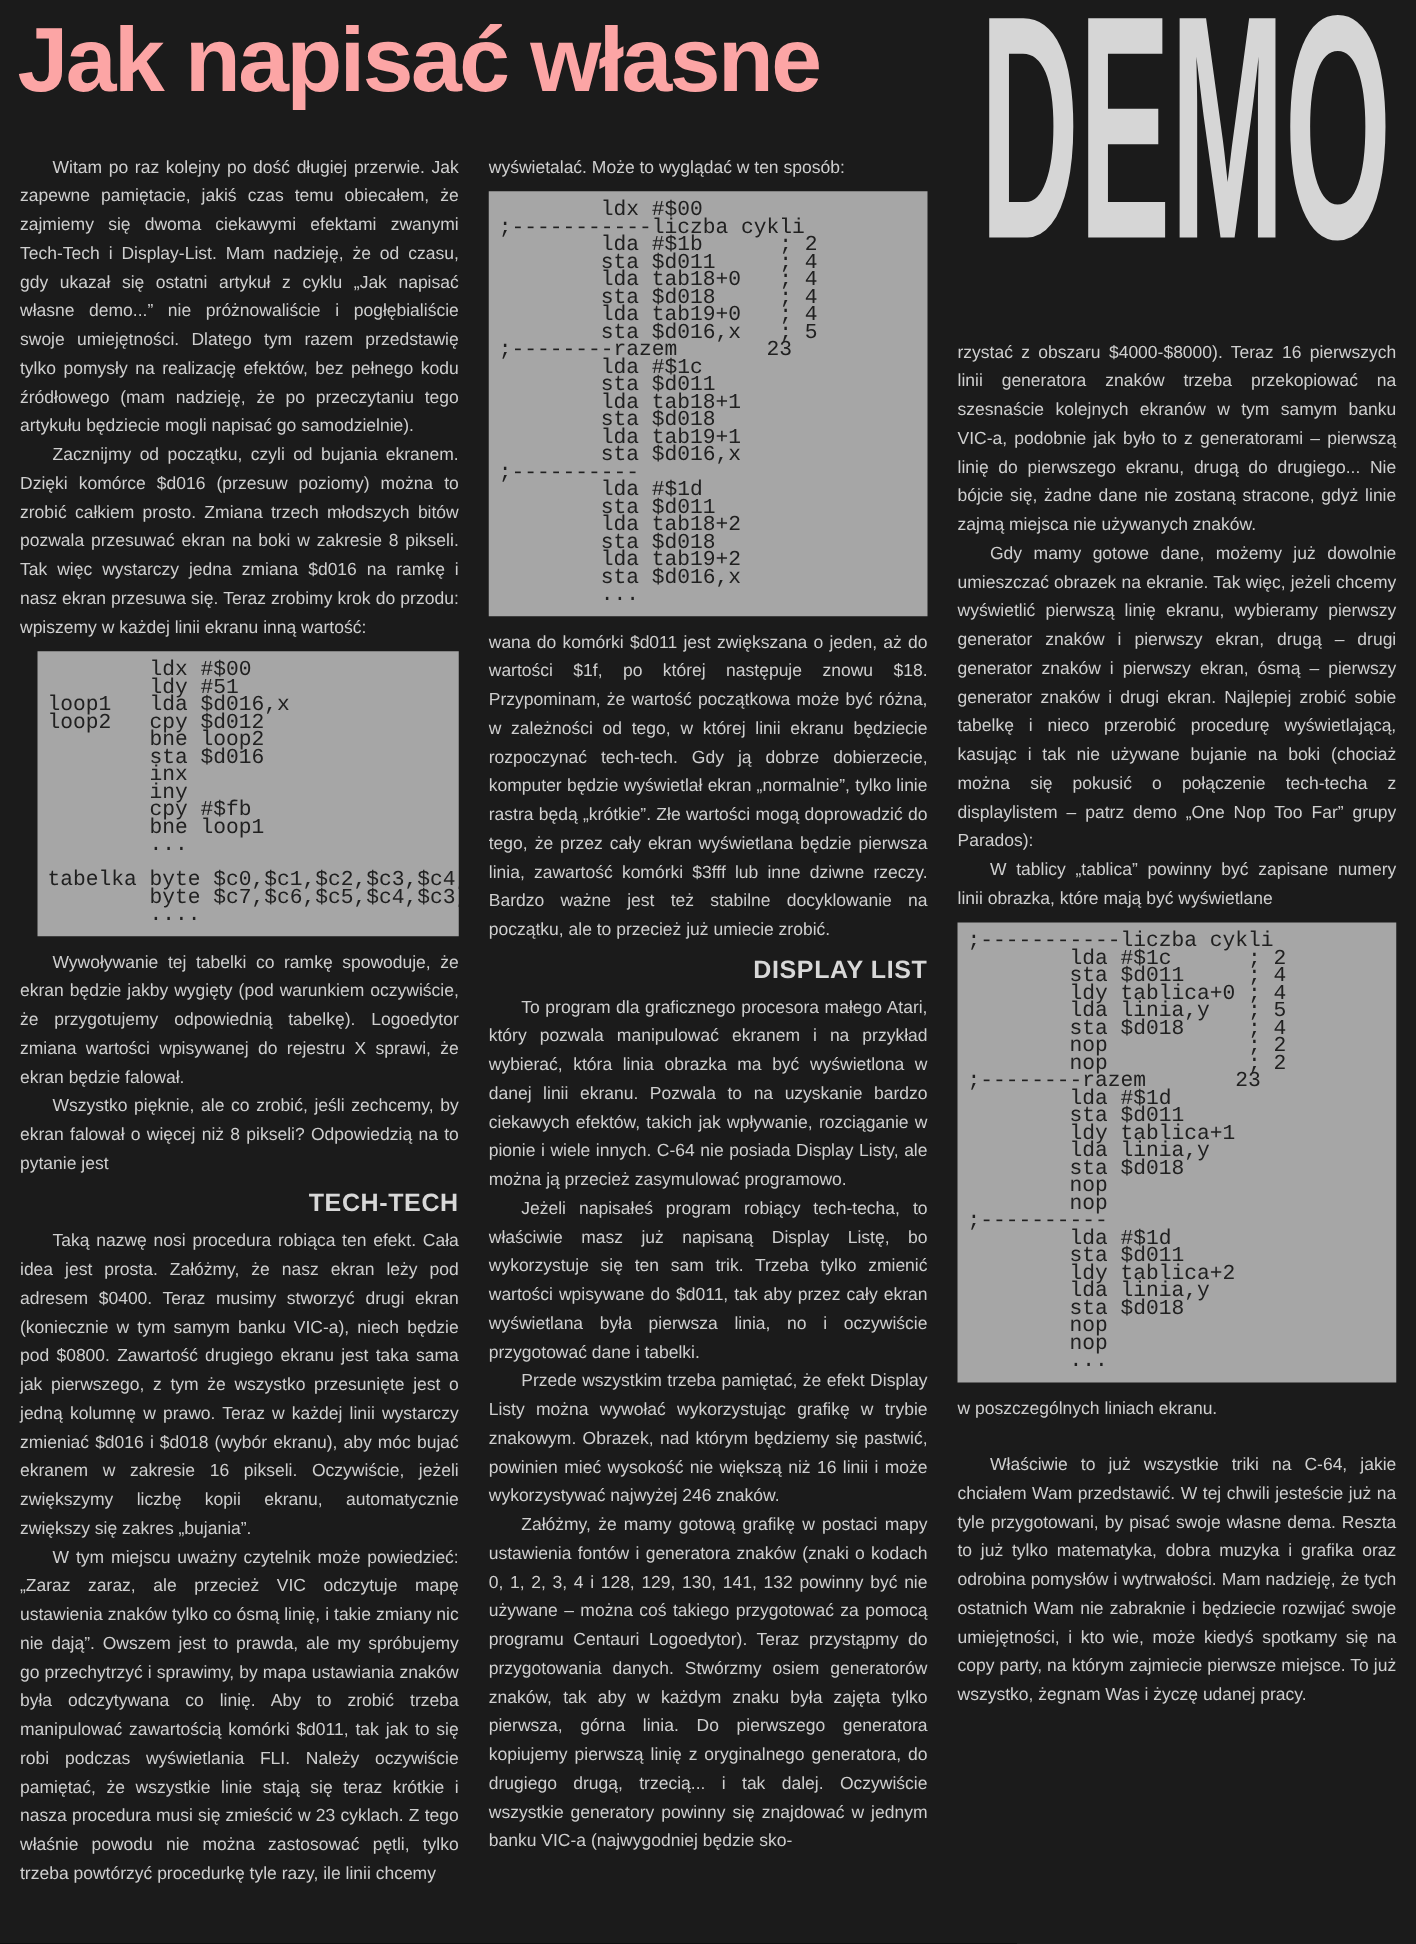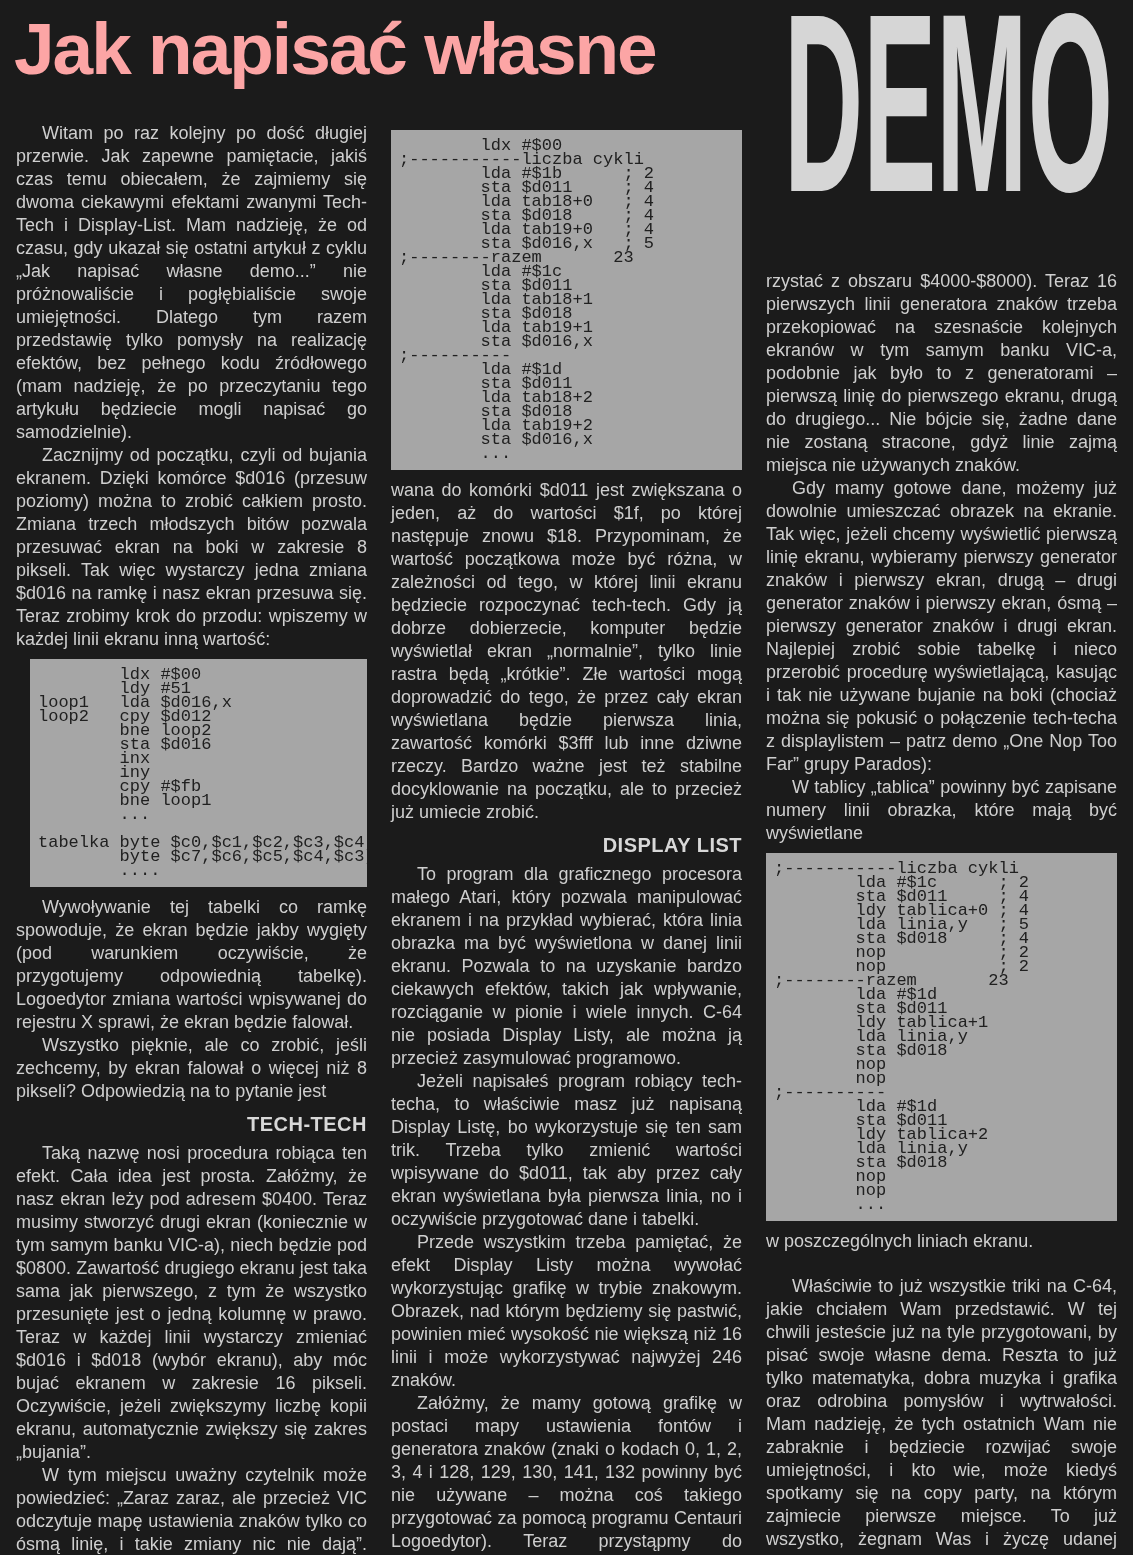--- a/index.html
+++ b/index.html
@@ -26,21 +26,21 @@
   }
   .columns{
     position:absolute;left:0;top:0;width:1133px;
     display:flex;gap:24px;
     padding:122px 16px 0 16px;box-sizing:border-box;
   }
   .col{flex:1 1 0;min-width:0;}
   .col3{padding-top:148px;}
   p{
     margin:0;
-    font-size:18px;line-height:23px;
+    font-size:14px;line-height:23px;
     text-align:justify;
     color:#cfcfcf;
   }
   p.indent{text-indent:26px;}
   h2{
     margin:10px 0 6px 0;
     font-size:20px;font-weight:bold;text-align:right;
     letter-spacing:0.5px;color:#d8d8d8;
   }
   pre.codebox{
@@ -83,20 +83,21 @@
         byte $c7,$c6,$c5,$c4,$c3,$c2,$c1,$c0
         ....</pre>
       <p class="indent">Wywoływanie tej tabelki co ramkę spowoduje, że ekran będzie jakby wygięty (pod warunkiem oczywiście, że przygotujemy odpowiednią tabelkę). Logoedytor zmiana wartości wpisywanej do rejestru X sprawi, że ekran będzie falował.</p>
       <p class="indent">Wszystko pięknie, ale co zrobić, jeśli zechcemy, by ekran falował o więcej niż 8 pikseli? Odpowiedzią na to pytanie jest</p>
       <h2>TECH-TECH</h2>
       <p class="indent">Taką nazwę nosi procedura robiąca ten efekt. Cała idea jest prosta. Załóżmy, że nasz ekran leży pod adresem $0400. Teraz musimy stworzyć drugi ekran (koniecznie w tym samym banku VIC-a), niech będzie pod $0800. Zawartość drugiego ekranu jest taka sama jak pierwszego, z tym że wszystko przesunięte jest o jedną kolumnę w prawo. Teraz w każdej linii wystarczy zmieniać $d016 i $d018 (wybór ekranu), aby móc bujać ekranem w zakresie 16 pikseli. Oczywiście, jeżeli zwiększymy liczbę kopii ekranu, automatycznie zwiększy się zakres „bujania”.</p>
       <p class="indent">W tym miejscu uważny czytelnik może powiedzieć: „Zaraz zaraz, ale przecież VIC odczytuje mapę ustawienia znaków tylko co ósmą linię, i takie zmiany nic nie dają”. Owszem jest to prawda, ale my spróbujemy go przechytrzyć i sprawimy, by mapa ustawiania znaków była odczytywana co linię. Aby to zrobić trzeba manipulować zawartością komórki $d011, tak jak to się robi podczas wyświetlania FLI. Należy oczywiście pamiętać, że wszystkie linie stają się teraz krótkie i nasza procedura musi się zmieścić w 23 cyklach. Z tego właśnie powodu nie można zastosować pętli, tylko trzeba powtórzyć procedurkę tyle razy, ile linii chcemy</p>
     </div>
 
     <div class="col">
+      <p>wyświetalać. Może to wyglądać w ten sposób:</p>
       <pre class="codebox">        ldx #$00
 ;-----------liczba cykli
         lda #$1b      ; 2
         sta $d011     ; 4
         lda tab18+0   ; 4
         sta $d018     ; 4
         lda tab19+0   ; 4
         sta $d016,x   ; 5
 ;--------razem       23
         lda #$1c

